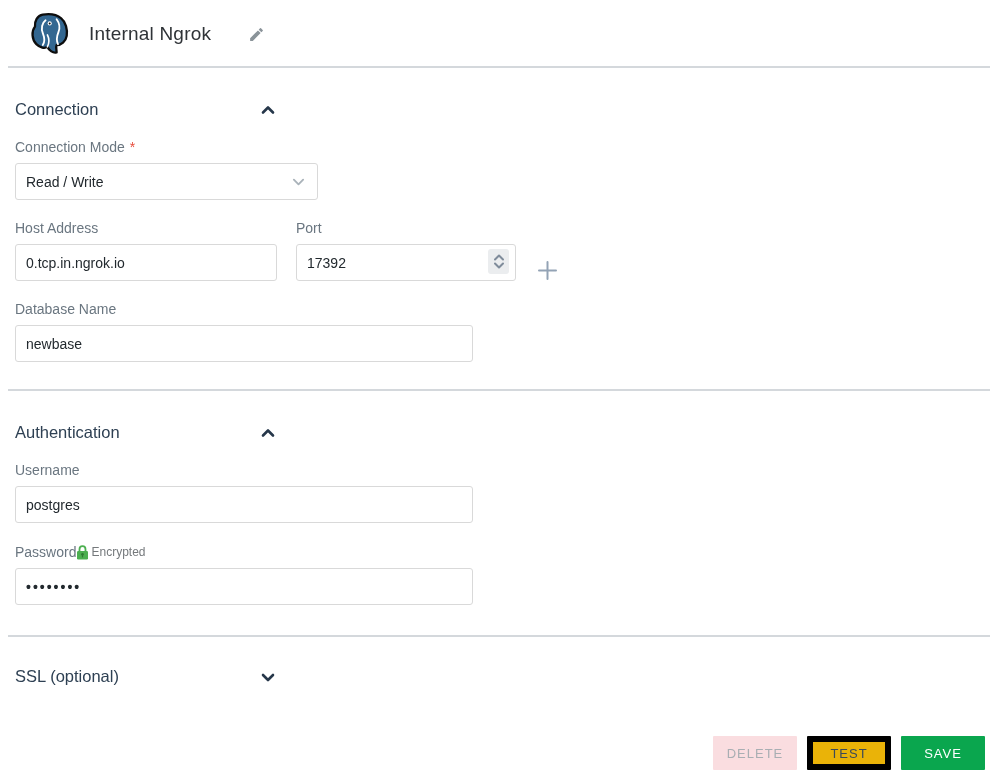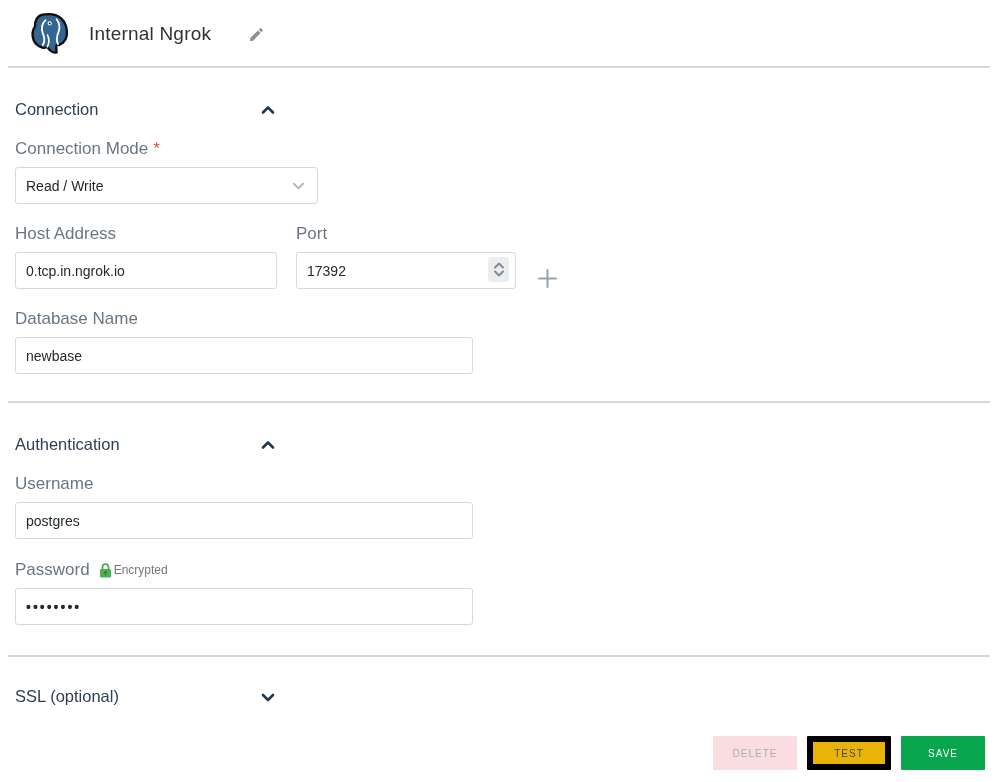--- a/index.html
+++ b/index.html
@@ -15,21 +15,21 @@
   .page-title { font-size:19px; color:#2f3337; letter-spacing:.2px; }
   .edit-btn { background:none; border:none; margin-left:22px; cursor:pointer; padding:2px; display:flex; }
   .edit-btn svg { width:17px; height:17px; fill:#8a9399; }
   .divider { border:none; border-top:2px solid #d4d8dc; margin:0 7px 0 8px; }
   .div1 { margin-top:6px; }
   
   .section { padding-left:15px; }
   .section-header { display:flex; align-items:center; justify-content:space-between; width:260px; margin-top:32px; cursor:pointer; }
   .section-title { font-size:16.5px; color:#2e4053; }
   .chev { width:14px; height:14px; stroke:#26374a; stroke-width:2.6; fill:none; stroke-linecap:round; stroke-linejoin:round; }
-  .field-label { font-size:17px; color:#6a7680; margin-top:20px; display:flex; align-items:center; gap:5px; }
+  .field-label { font-size:14px; color:#6a7680; margin-top:20px; display:flex; align-items:center; gap:5px; }
   .req { color:#e74c3c; }
   .input, .selectbox {
     margin-top:8px; height:37px; border:1px solid #d9d9d9; border-radius:3px;
     font-size:14px; color:#22292e; background:#fff;
     font-family:"Liberation Sans","DejaVu Sans",sans-serif;
     padding:0 10px; outline:none;
   }
   .selectbox { width:303px; display:flex; align-items:center; justify-content:space-between; cursor:pointer; }
   .selectbox .chev-dn { width:13px; height:13px; stroke:#aab3ba; stroke-width:2; fill:none; stroke-linecap:round; stroke-linejoin:round; margin-right:2px; }
   .row { display:flex; align-items:flex-end; }
@@ -40,30 +40,30 @@
   .port-wrap { position:relative; width:220px; }
   .input.w-port { width:220px; padding-right:40px; }
   .stepper {
     position:absolute; right:7px; top:13px; width:21px; height:25px;
     background:#ebedef; border-radius:3px; display:flex; flex-direction:column;
     align-items:center; justify-content:center; gap:1px; cursor:pointer;
   }
   .stepper svg { width:10px; height:7px; stroke:#7f8c9b; stroke-width:2; fill:none; stroke-linecap:round; stroke-linejoin:round; }
   .plus-btn { background:none; border:none; cursor:pointer; margin:26px 0 0 21px; padding:0; display:flex; }
   .plus-btn svg { width:21px; height:21px; stroke:#93a3b5; stroke-width:2; stroke-linecap:round; }
-  .pw-label-row { display:flex; align-items:center; gap:9px; margin-top:21px; }
+  .pw-label-row { display:flex; align-items:center; margin-top:21px; }
   .pw-label-row .field-label { margin-top:0; }
   .enc-badge { display:flex; align-items:center; gap:2px; }
   .lock-icon { width:13px; height:15px; }
   .enc-text { font-size:12px; color:#75797c; }
   .input.pw { font-weight:700; letter-spacing:2px; font-size:14px; }
   
   .footer { position:absolute; right:12px; bottom:12px; display:flex; gap:10px; }
   .btn {
-    width:84px; height:34px; font-size:10px; letter-spacing:1px; border:none; cursor:pointer;
+    width:84px; height:34px; font-size:13px; letter-spacing:1px; border:none; cursor:pointer;
     font-family:"Liberation Sans","DejaVu Sans",sans-serif; border-radius:1px;
   }
   .btn-delete { background:#fadde0; color:#a9aeb3; }
   .btn-test   { background:#eab308; color:#3c4a59; border:6px solid #000000; }
   .btn-save   { background:#0aa64e; color:#fff; }
 </style>
 </head>
 <body>
 
 <div class="header">

